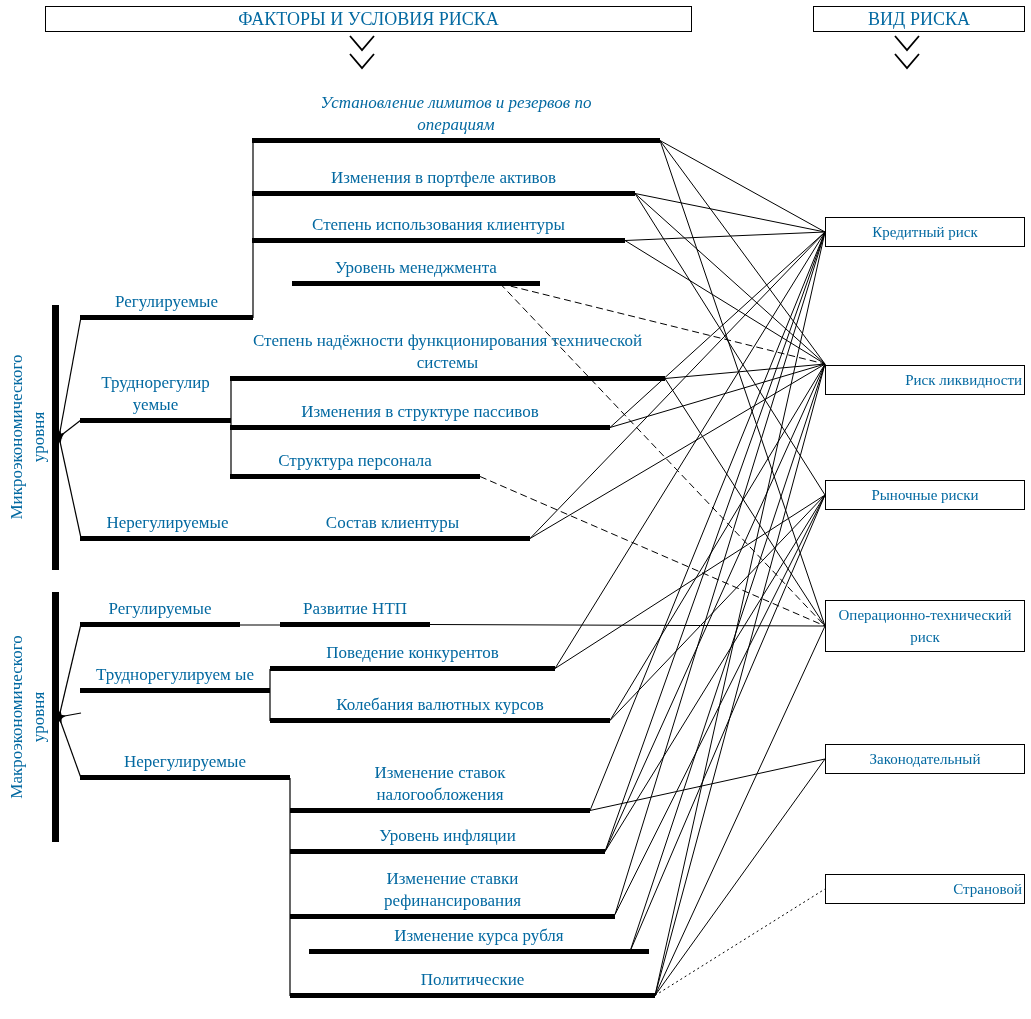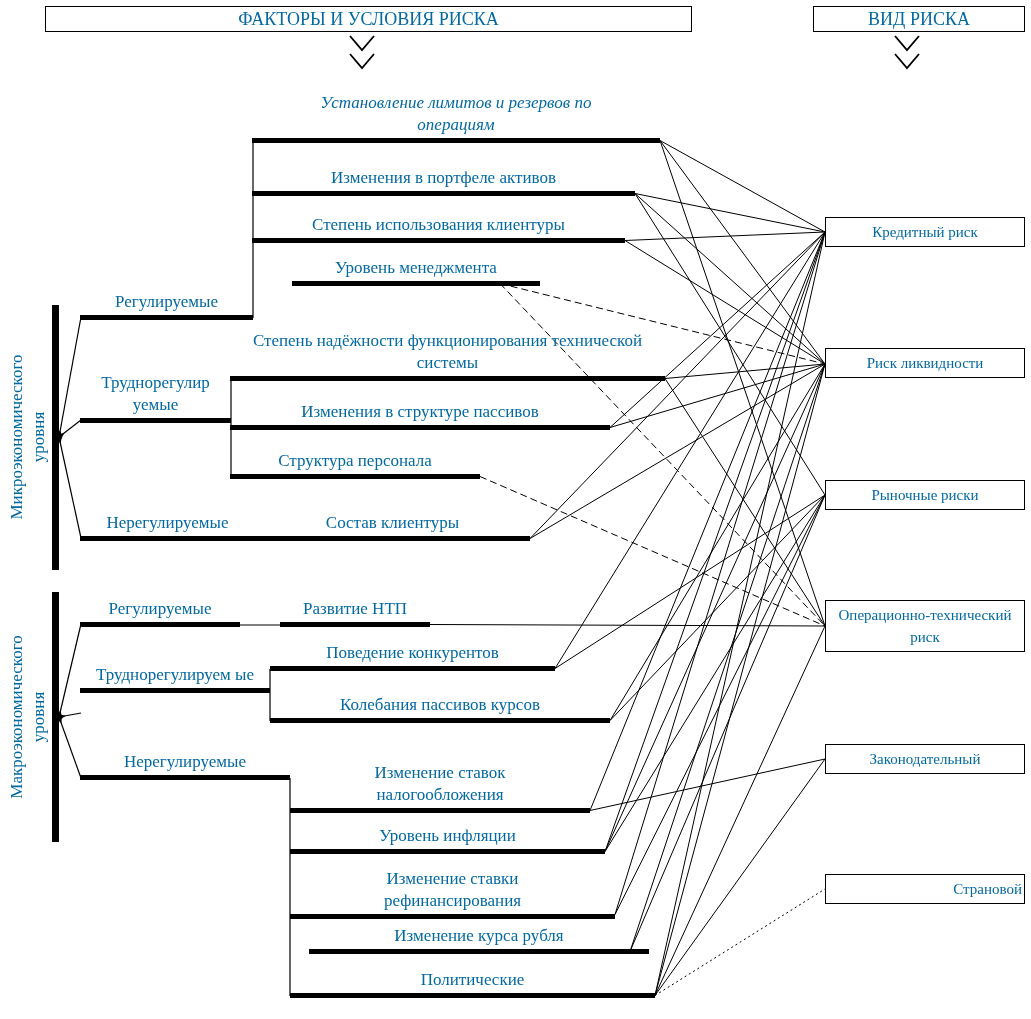--- a/index.html
+++ b/index.html
@@ -167,21 +167,21 @@
 
   <div class="node factor" style="left:280px;top:598px;width:150px;">
     <div class="label">Развитие НТП</div>
     <div class="bar"></div>
   </div>
   <div class="node factor" style="left:270px;top:642px;width:285px;">
     <div class="label">Поведение конкурентов</div>
     <div class="bar"></div>
   </div>
   <div class="node factor" style="left:270px;top:694px;width:340px;">
-    <div class="label">Колебания пассивов курсов</div>
+    <div class="label">Колебания валютных курсов</div>
     <div class="bar"></div>
   </div>
   <div class="node factor" style="left:290px;top:762px;width:300px;">
     <div class="label" style="max-width:260px;">Изменение ставок налогообложения</div>
     <div class="bar"></div>
   </div>
   <div class="node factor" style="left:290px;top:825px;width:315px;">
     <div class="label">Уровень инфляции</div>
     <div class="bar"></div>
   </div>
@@ -194,21 +194,21 @@
     <div class="bar"></div>
   </div>
   <div class="node factor" style="left:290px;top:969px;width:365px;">
     <div class="label">Политические</div>
     <div class="bar"></div>
   </div>
 
   <div class="risk-box" style="left:825px;top:217px;width:200px;">
     <span>Кредитный риск</span>
   </div>
-  <div class="risk-box" style="left:825px;top:348px;width:200px;">
+  <div class="risk-box" style="left:825px;top:365px;width:200px;text-align:right;">
     <span>Риск ликвидности</span>
   </div>
   <div class="risk-box" style="left:825px;top:480px;width:200px;">
     <span>Рыночные риски</span>
   </div>
   <div class="risk-box" style="left:825px;top:600px;width:200px;">
     <span>Операционно-технический риск</span>
   </div>
   <div class="risk-box" style="left:825px;top:744px;width:200px;">
     <span>Законодательный</span>

